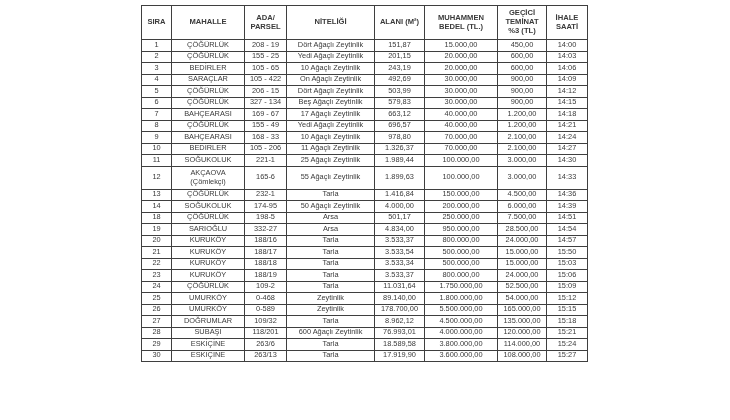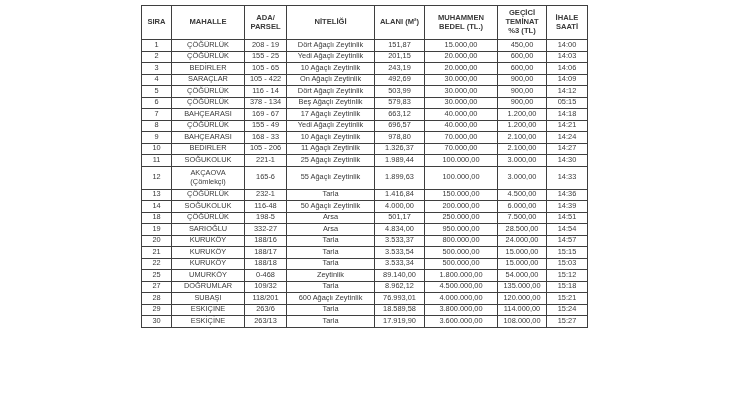--- a/index.html
+++ b/index.html
@@ -126,36 +126,36 @@
           <td>105 - 422</td>
           <td>On Ağaçlı Zeytinlik</td>
           <td>492,69</td>
           <td>30.000,00</td>
           <td>900,00</td>
           <td>14:09</td>
         </tr>
         <tr>
           <td>5</td>
           <td>ÇÖĞÜRLÜK</td>
-          <td>116 - 14</td>
+          <td>206 - 15</td>
           <td>Dört Ağaçlı Zeytinlik</td>
           <td>503,99</td>
           <td>30.000,00</td>
           <td>900,00</td>
           <td>14:12</td>
         </tr>
         <tr>
           <td>6</td>
           <td>ÇÖĞÜRLÜK</td>
-          <td>378 - 134</td>
+          <td>327 - 134</td>
           <td>Beş Ağaçlı Zeytinlik</td>
           <td>579,83</td>
           <td>30.000,00</td>
           <td>900,00</td>
-          <td>05:15</td>
+          <td>14:15</td>
         </tr>
         <tr>
           <td>7</td>
           <td>BAHÇEARASI</td>
           <td>169 - 67</td>
           <td>17 Ağaçlı Zeytinlik</td>
           <td>663,12</td>
           <td>40.000,00</td>
           <td>1.200,00</td>
           <td>14:18</td>
@@ -217,21 +217,21 @@
           <td>232-1</td>
           <td>Tarla</td>
           <td>1.416,84</td>
           <td>150.000,00</td>
           <td>4.500,00</td>
           <td>14:36</td>
         </tr>
         <tr>
           <td>14</td>
           <td>SOĞUKOLUK</td>
-          <td>116-48</td>
+          <td>174-95</td>
           <td>50 Ağaçlı Zeytinlik</td>
           <td>4.000,00</td>
           <td>200.000,00</td>
           <td>6.000,00</td>
           <td>14:39</td>
         </tr>
         <tr>
           <td>18</td>
           <td>ÇÖĞÜRLÜK</td>
           <td>198-5</td>
@@ -262,43 +262,73 @@
           <td>14:57</td>
         </tr>
         <tr>
           <td>21</td>
           <td>KURUKÖY</td>
           <td>188/17</td>
           <td>Tarla</td>
           <td>3.533,54</td>
           <td>500.000,00</td>
           <td>15.000,00</td>
-          <td>15:15</td>
+          <td>15:50</td>
         </tr>
         <tr>
           <td>22</td>
           <td>KURUKÖY</td>
           <td>188/18</td>
           <td>Tarla</td>
           <td>3.533,34</td>
           <td>500.000,00</td>
           <td>15.000,00</td>
           <td>15:03</td>
+        </tr>
+        <tr>
+          <td>23</td>
+          <td>KURUKÖY</td>
+          <td>188/19</td>
+          <td>Tarla</td>
+          <td>3.533,37</td>
+          <td>800.000,00</td>
+          <td>24.000,00</td>
+          <td>15:06</td>
+        </tr>
+        <tr>
+          <td>24</td>
+          <td>ÇÖĞÜRLÜK</td>
+          <td>109-2</td>
+          <td>Tarla</td>
+          <td>11.031,64</td>
+          <td>1.750.000,00</td>
+          <td>52.500,00</td>
+          <td>15:09</td>
         </tr>
         <tr>
           <td>25</td>
           <td>UMURKÖY</td>
           <td>0-468</td>
           <td>Zeytinlik</td>
           <td>89.140,00</td>
           <td>1.800.000,00</td>
           <td>54.000,00</td>
           <td>15:12</td>
         </tr>
         <tr>
+          <td>26</td>
+          <td>UMURKÖY</td>
+          <td>0-589</td>
+          <td>Zeytinlik</td>
+          <td>178.700,00</td>
+          <td>5.500.000,00</td>
+          <td>165.000,00</td>
+          <td>15:15</td>
+        </tr>
+        <tr>
           <td>27</td>
           <td>DOĞRUMLAR</td>
           <td>109/32</td>
           <td>Tarla</td>
           <td>8.962,12</td>
           <td>4.500.000,00</td>
           <td>135.000,00</td>
           <td>15:18</td>
         </tr>
         <tr>

